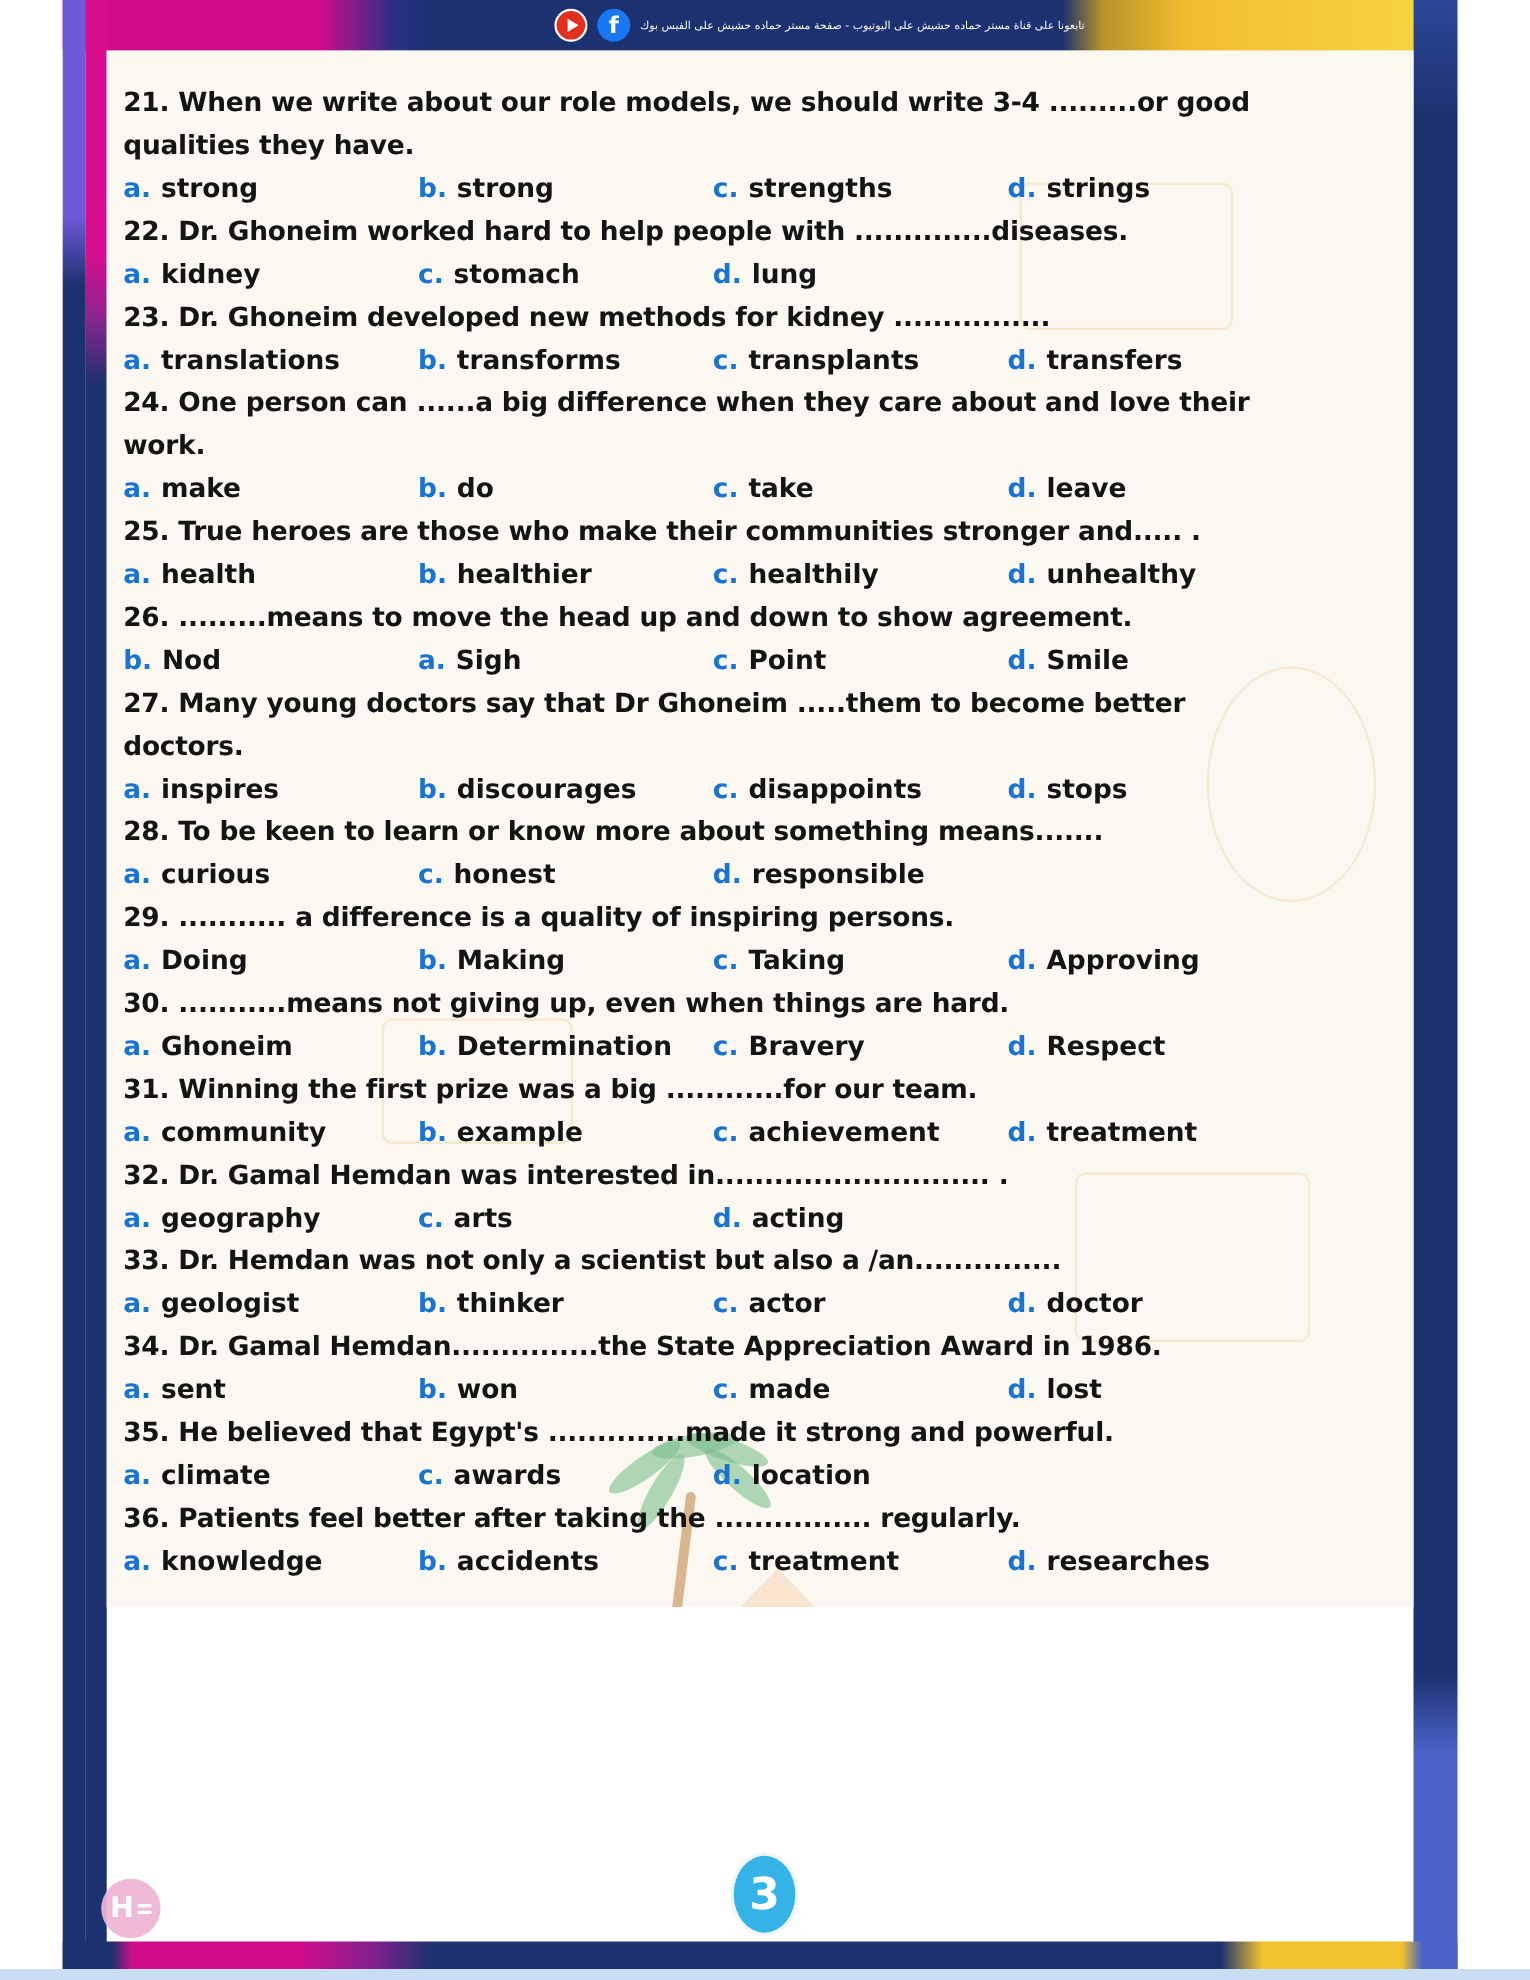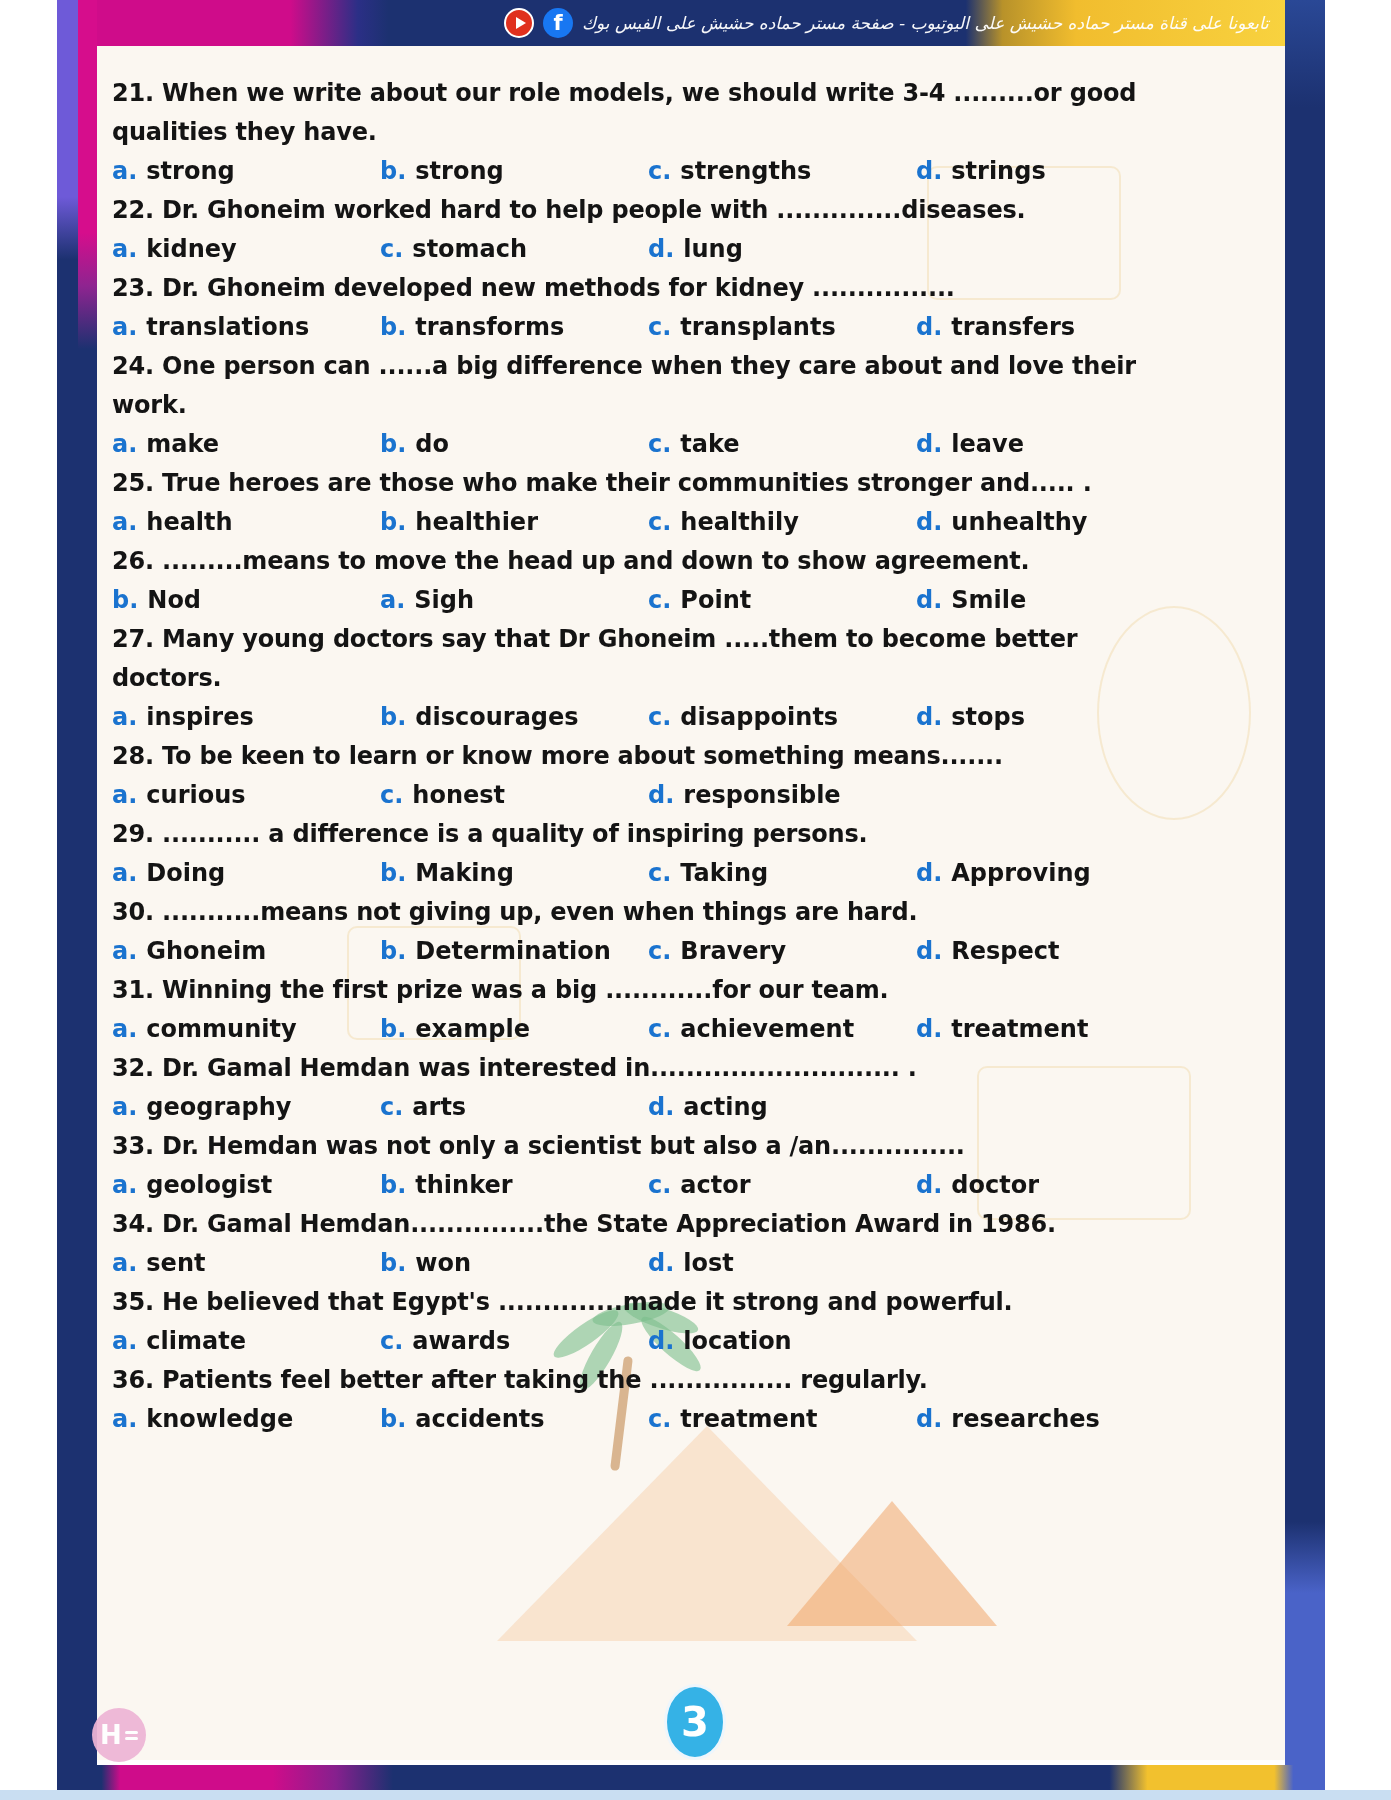--- a/index.html
+++ b/index.html
@@ -22,24 +22,24 @@
   .bottom-edge{left:0;top:1790px;width:1391px;height:10px;background:#c9def2;}
 
   
   .banner-inner{left:447px;top:0;height:46px;display:flex;align-items:center;gap:9px;}
   .yt-icon{width:30px;height:30px;border-radius:50%;background:#e0301e;border:2px solid #fff;
     box-sizing:border-box;position:relative;flex:0 0 auto;}
   .yt-icon::after{content:"";position:absolute;left:10px;top:7px;border-left:10px solid #fff;
     border-top:6px solid transparent;border-bottom:6px solid transparent;}
   .fb-icon{width:30px;height:30px;border-radius:50%;background:#1877f2;color:#fff;
     font-weight:bold;font-size:21px;display:flex;align-items:center;justify-content:center;flex:0 0 auto;}
-  .banner-text{color:#ffffff;font-size:17px;direction:rtl;white-space:nowrap;opacity:.96;letter-spacing:.2px;font-style:italic;}
-
-  
-  .page{left:97px;top:46px;width:1188px;height:1714px;background:#fbf7f1;overflow:hidden;}
+  .banner-text{color:#ffffff;font-size:10px;direction:rtl;white-space:nowrap;opacity:.96;letter-spacing:.2px;}
+
+  
+  .page{left:97px;top:46px;width:1188px;height:1415px;background:#fbf7f1;overflow:hidden;}
   .content{position:absolute;left:15px;top:28px;width:1040px;z-index:2;}
   .stem{font-size:24px;font-weight:bold;color:#141414;line-height:39px;letter-spacing:-0.2px;}
   .opts{display:grid;grid-template-columns:268px 268px 268px auto;line-height:39px;}
   .opt{font-size:24px;font-weight:bold;color:#141414;white-space:nowrap;}
   .letter{color:#1a73cf;margin-right:9px;}
 
   
   .wm{position:absolute;z-index:1;pointer-events:none;}
   .doodle{border:2px solid rgba(242,222,180,.55);border-radius:10px;}
   .pyr-big{width:0;height:0;border-left:210px solid transparent;border-right:210px solid transparent;
@@ -205,20 +205,21 @@
           <div class="opt"><span class="letter">b.</span><span>thinker</span></div>
           <div class="opt"><span class="letter">c.</span><span>actor</span></div>
           <div class="opt"><span class="letter">d.</span><span>doctor</span></div>
         </div>
       </div>
       <div>
         <div class="stem">34. Dr. Gamal Hemdan...............the State Appreciation Award in 1986.</div>
         <div class="opts">
           <div class="opt"><span class="letter">a.</span><span>sent</span></div>
           <div class="opt"><span class="letter">b.</span><span>won</span></div>
+          <div class="opt"><span class="letter">c.</span><span>made</span></div>
           <div class="opt"><span class="letter">d.</span><span>lost</span></div>
         </div>
       </div>
       <div>
         <div class="stem">35. He believed that Egypt's ..............made it strong and powerful.</div>
         <div class="opts">
           <div class="opt"><span class="letter">a.</span><span>climate</span></div>
           <div class="opt"><span class="letter">c.</span><span>awards</span></div>
           <div class="opt"><span class="letter">d.</span><span>location</span></div>
         </div>

